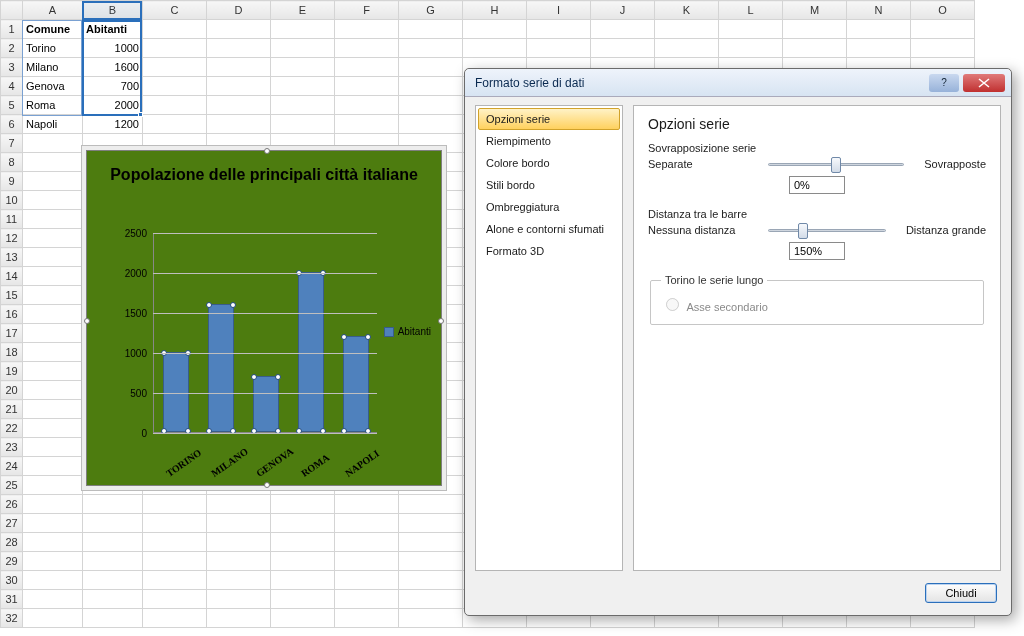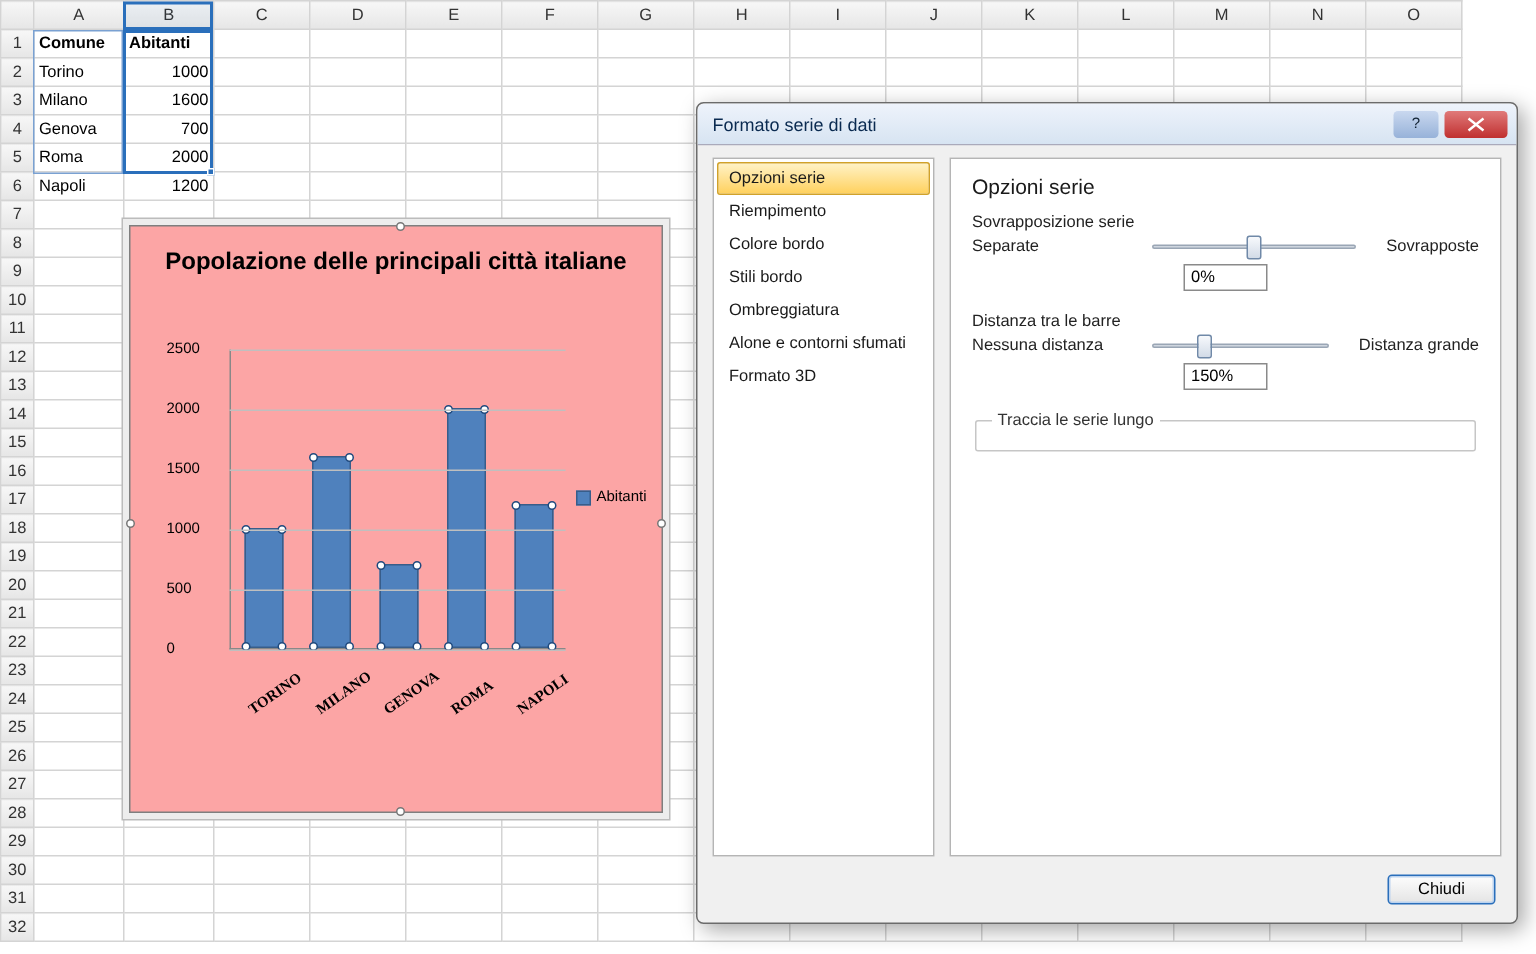--- a/index.html
+++ b/index.html
@@ -67,22 +67,22 @@
     background: #2a6fbb;
     border: 1px solid #fff;
   }
 
   
   .chart-box {
     position: absolute;
     left: 86px;
     top: 150px;
     width: 356px;
-    height: 392px;
-    background: #fca5a5;
+    height: 336px;
+    background: #4d7c0f;
     border: 1px solid #7f7f7f;
     box-shadow: 0 0 0 4px #ededed, 0 0 0 5px #bcbcbc;
   }
   .chart-title {
     text-align: center;
     font-weight: bold;
     font-size: 16px;
     padding: 14px 6px 4px 6px;
     color: #000;
     line-height: 1.25;
@@ -97,21 +97,21 @@
   .ygrid {
     position: absolute;
     left: 36px;
     right: 0;
     border-top: 1px solid #bfbfbf;
   }
   .ylabel {
     position: absolute;
     left: -6px;
     width: 36px;
-    text-align: left;
+    text-align: right;
     font-size: 10px;
     transform: translateY(-50%);
   }
   .bars {
     position: absolute;
     left: 36px; right: 0; bottom: 0; top: 0;
     border-left: 1px solid #888;
     border-bottom: 1px solid #888;
   }
   .bar {
@@ -1038,21 +1038,25 @@
             <div class="track"></div>
             <div class="thumb" id="thumb-gap" style="left: 30%;"></div>
           </div>
           <span class="lab r">Distanza grande</span>
         </div>
         <div class="valbox">
           <input value="150%" style="">
         </div>
 
         <fieldset class="axis">
-          <legend>Traccia le serie lungo</legend>
+          <legend>Torino le serie lungo</legend>
+          <label style="color:#8a8a8a;">
+            <input type="radio" name="axis" disabled="" style="">
+            <span>Asse secondario</span>
+          </label>
         </fieldset>
       </div>
     </div>
     <div class="dlg-footer">
       <button class="btn">Chiudi</button>
     </div>
   </div>
 </div>
 
 </body></html>

